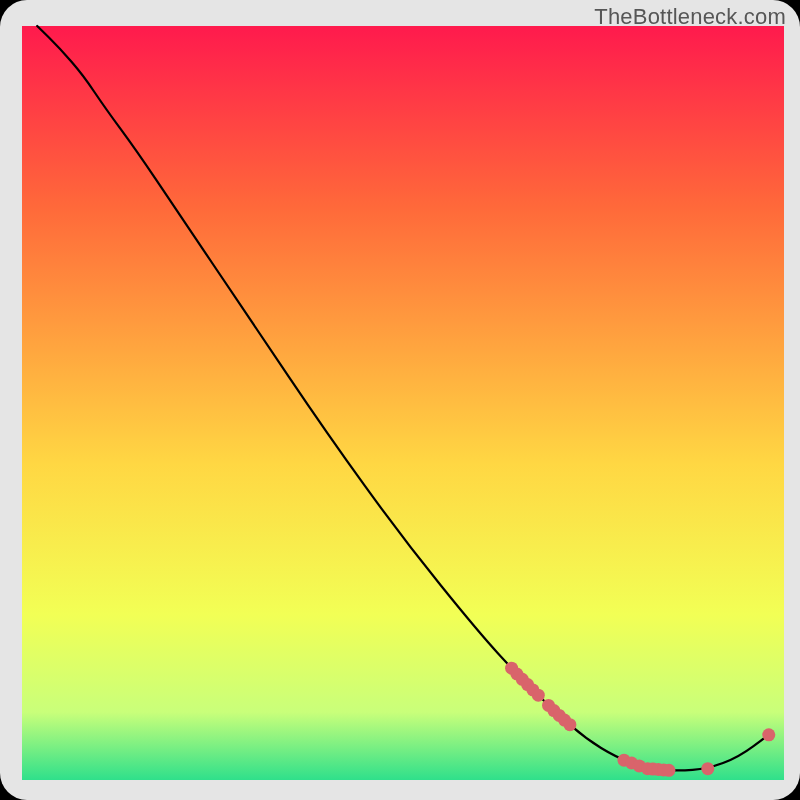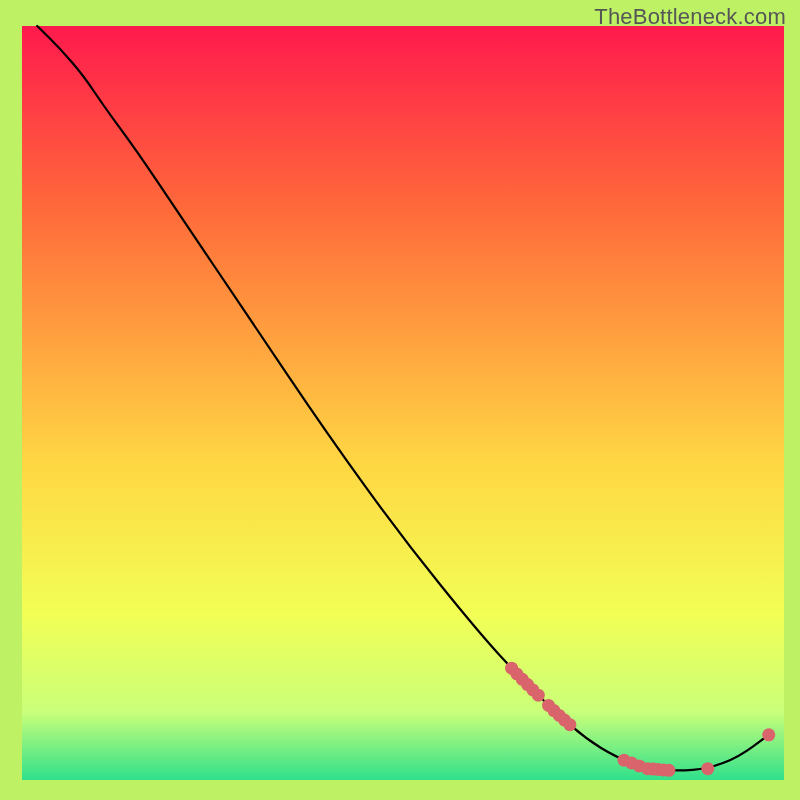--- a/index.html
+++ b/index.html
@@ -8,21 +8,22 @@
     width: 800px;
     height: 800px;
     background: #000;
     overflow: hidden;
     font-family: Arial, Helvetica, sans-serif;
   }
   .stage {
     position: relative;
     width: 800px;
     height: 800px;
-    background: #bef264;
+    background: #e5e5e5;
+    border-radius: 27px;
   }
   .watermark {
     position: absolute;
     top: 4px;
     right: 14px;
     font-size: 22px;
     color: #565656;
     letter-spacing: 0.2px;
     font-weight: 500;
     z-index: 10;

